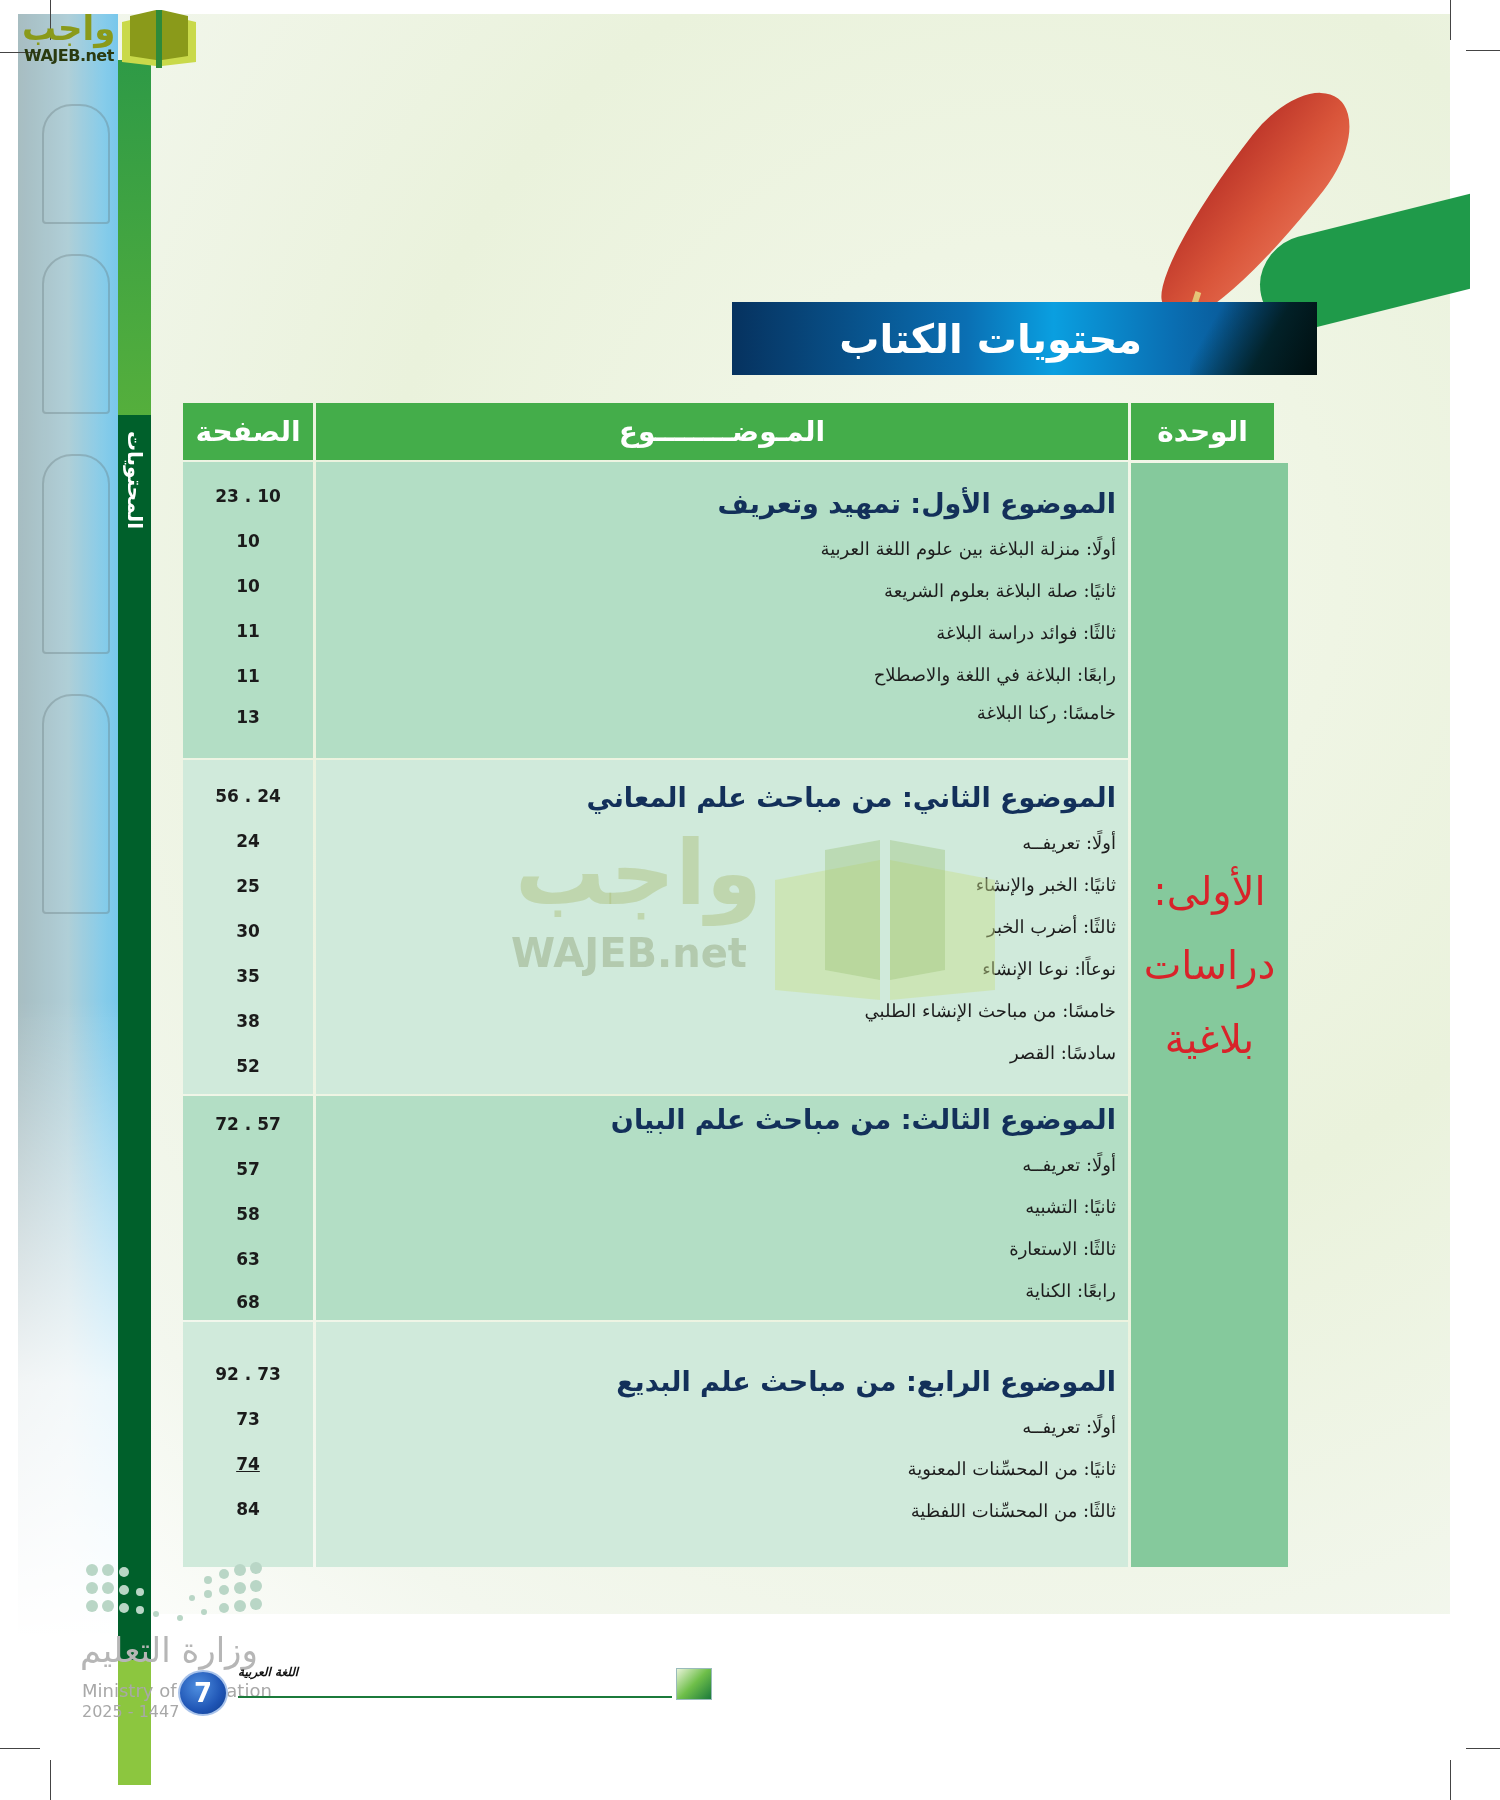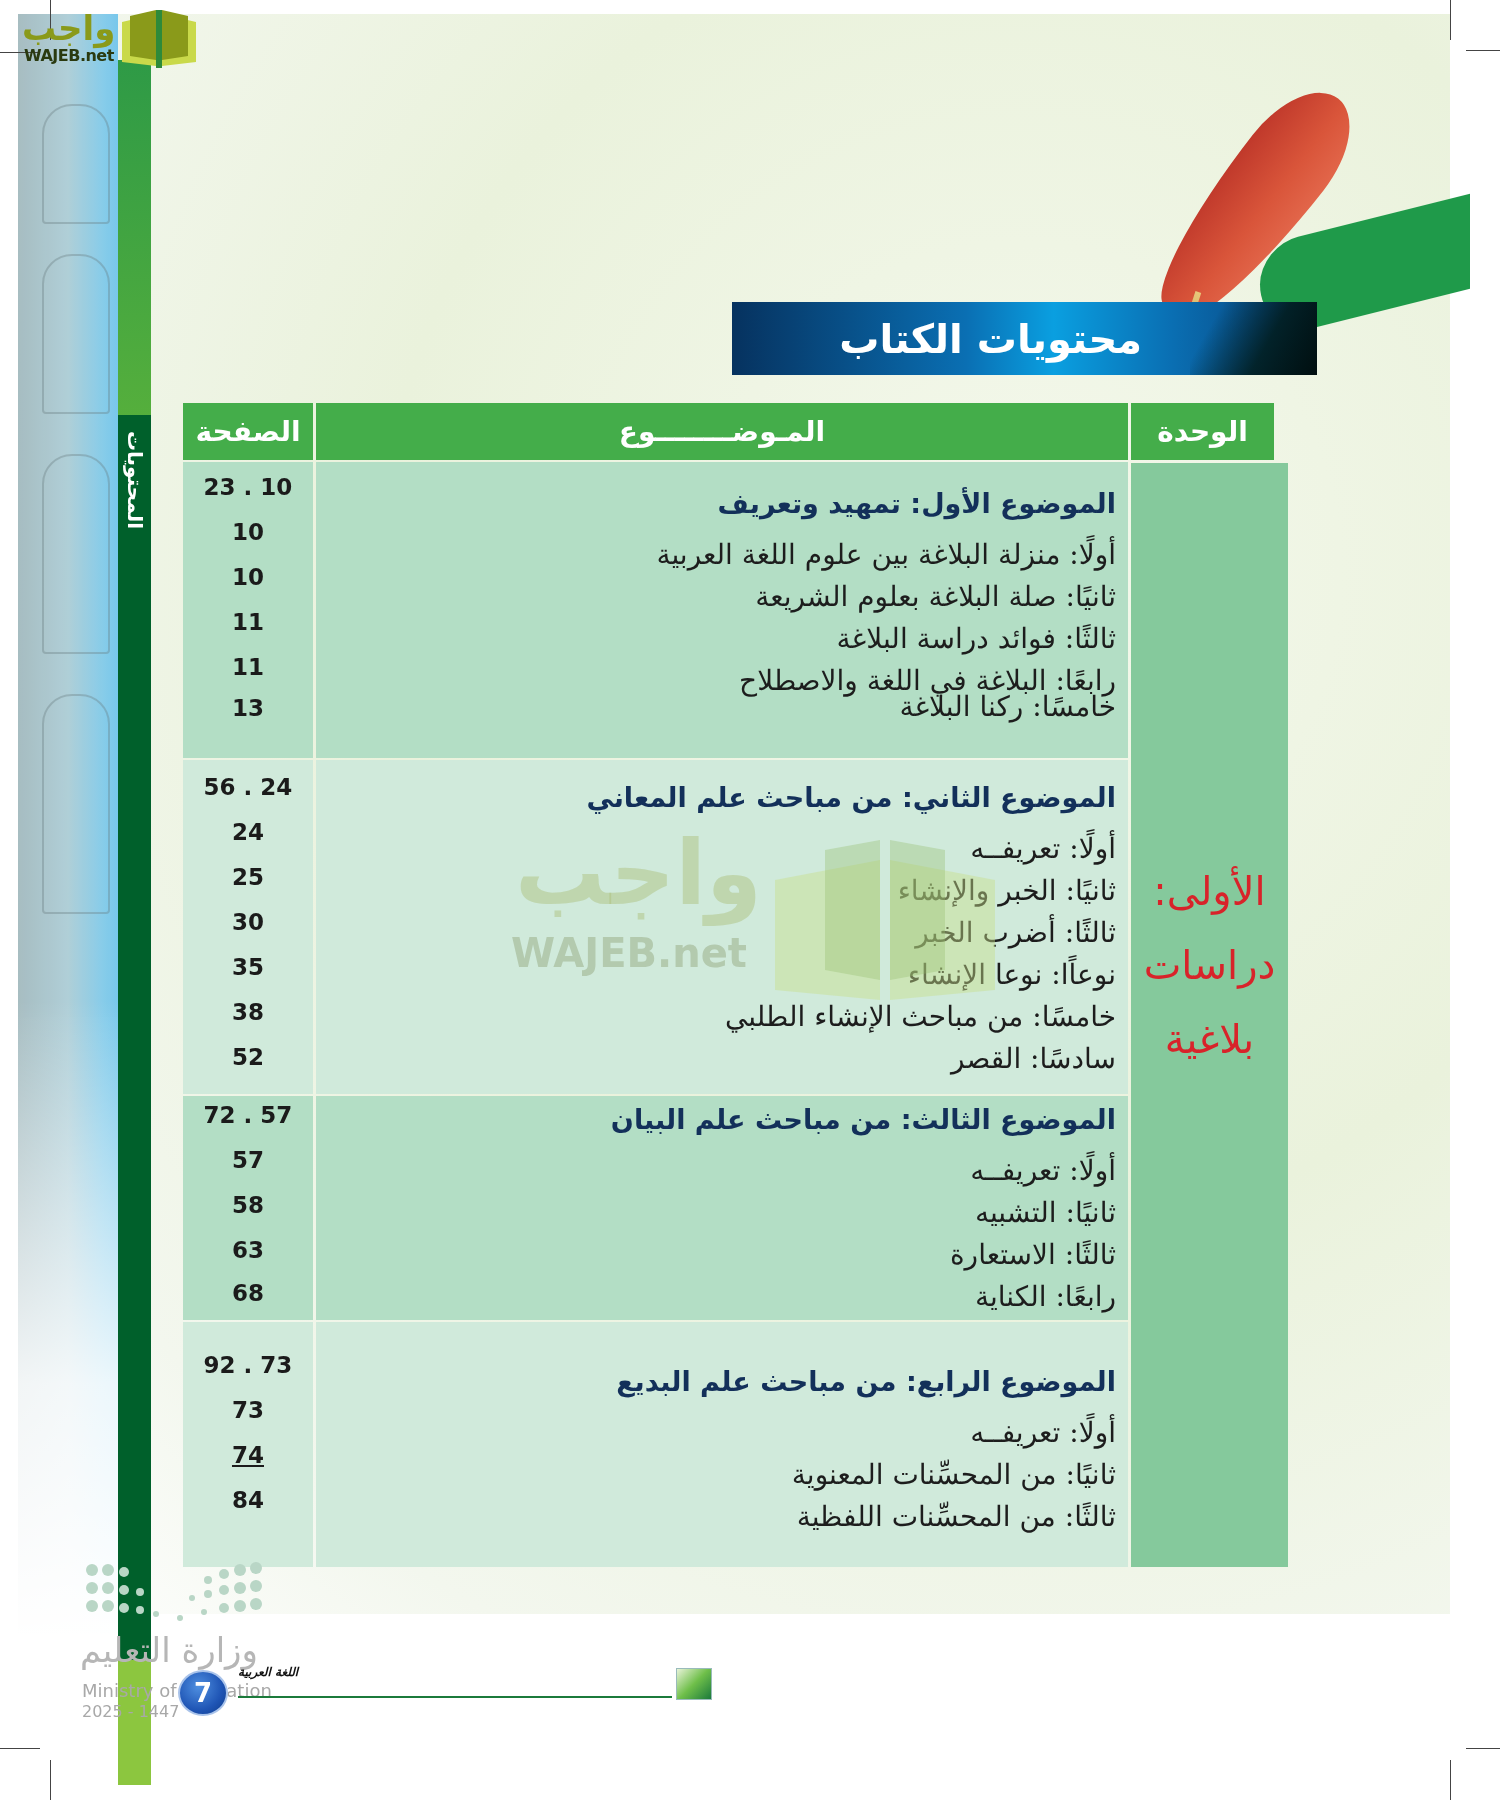--- a/index.html
+++ b/index.html
@@ -98,23 +98,23 @@
   }
 
   .row { position: absolute; left: 0; width: 945px; }
   .row .pages { position: absolute; left: 0; top: 0; width: 130px; height: 100%; }
   .row .topics { position: absolute; left: 133px; top: 0; width: 812px; height: 100%;
                  direction: rtl; text-align: right; padding-right: 12px; padding-left: 36px; }
   .row.shade-a .pages, .row.shade-a .topics { background: #b3dec5; }
   .row.shade-b .pages, .row.shade-b .topics { background: #d0eadb; }
 
   .page-num { position: absolute; left: 0; width: 130px; text-align: center;
-              font-size: 23px; font-weight: bold; color: #1b1b1b; }
+              font-size: 17px; font-weight: bold; color: #1b1b1b; margin-top: 12px; }
   .topic-title { position: absolute; right: 12px; font-size: 27px; font-weight: bold; color: #13305a; white-space: nowrap; }
-  .topic-item { position: absolute; right: 12px; font-family: "DejaVu Serif", serif; font-size: 28px; color: #1d1d1d; white-space: nowrap; }
+  .topic-item { position: absolute; right: 12px; font-family: "DejaVu Serif", serif; font-size: 18px; color: #1d1d1d; white-space: nowrap; }
 
   
   .watermark { position: absolute; left: 505px; top: 820px; width: 480px; height: 170px; pointer-events: none; }
   .wm-ar { position: absolute; left: 10px; top: 0; font-size: 90px; font-weight: bold; color: rgba(170,190,120,0.45); direction: rtl; }
   .wm-en { position: absolute; left: 6px; top: 110px; font-size: 40px; font-weight: bold; color: rgba(150,170,130,0.5); }
   .wm-book { position: absolute; left: 270px; top: 20px; width: 220px; height: 160px; }
 
   
   .moe-dots { position: absolute; left: 84px; top: 1562px; width: 180px; height: 62px; }
   .moe-ar { position: absolute; left: 80px; top: 1630px; font-size: 34px; color: #b6b6b6; direction: rtl; }
@@ -204,21 +204,21 @@
       <div class="page-num" style="top:147px;">11</div>
       <div class="page-num" style="top:192px;">11</div>
       <div class="page-num" style="top:233px;">13</div>
     </div>
     <div class="topics">
       <div class="topic-title" style="top:26px;">الموضوع الأول: تمهيد وتعريف</div>
       <div class="topic-item" style="top:76px;">أولًا: منزلة البلاغة بين علوم اللغة العربية</div>
       <div class="topic-item" style="top:118px;">ثانيًا: صلة البلاغة بعلوم الشريعة</div>
       <div class="topic-item" style="top:160px;">ثالثًا: فوائد دراسة البلاغة</div>
       <div class="topic-item" style="top:202px;">رابعًا: البلاغة في اللغة والاصطلاح</div>
-      <div class="topic-item" style="top:228px;margin-left:29px;">خامسًا: ركنا البلاغة</div>
+      <div class="topic-item" style="top:240px;margin-left:29px;">خامسًا: ركنا البلاغة</div>
     </div>
   </div>
 
   <div class="row shade-b" style="top:357px;height:334px;">
     <div class="pages">
       <div class="page-num" style="top:14px;">56 . 24</div>
       <div class="page-num" style="top:59px;">24</div>
       <div class="page-num" style="top:104px;">25</div>
       <div class="page-num" style="top:149px;">30</div>
       <div class="page-num" style="top:194px;">35</div>

